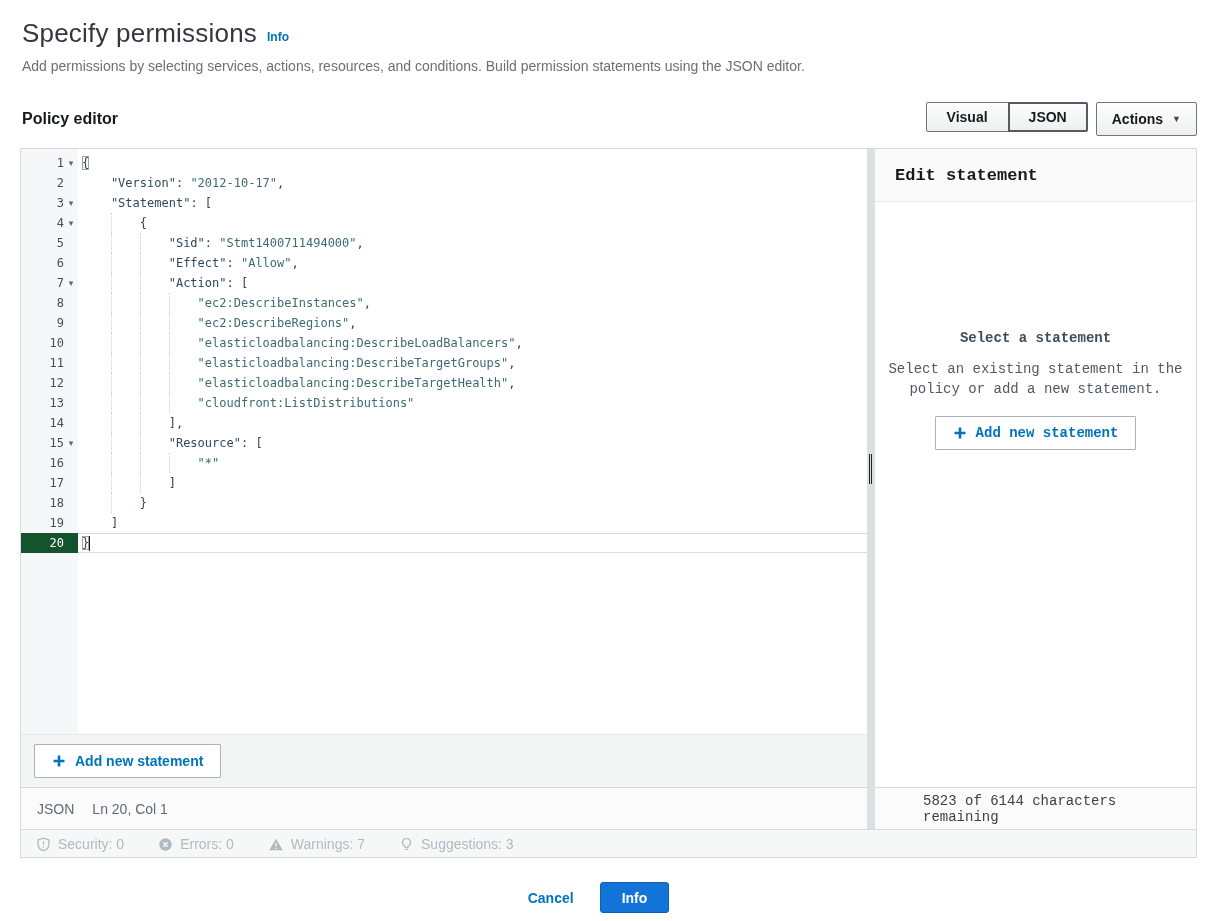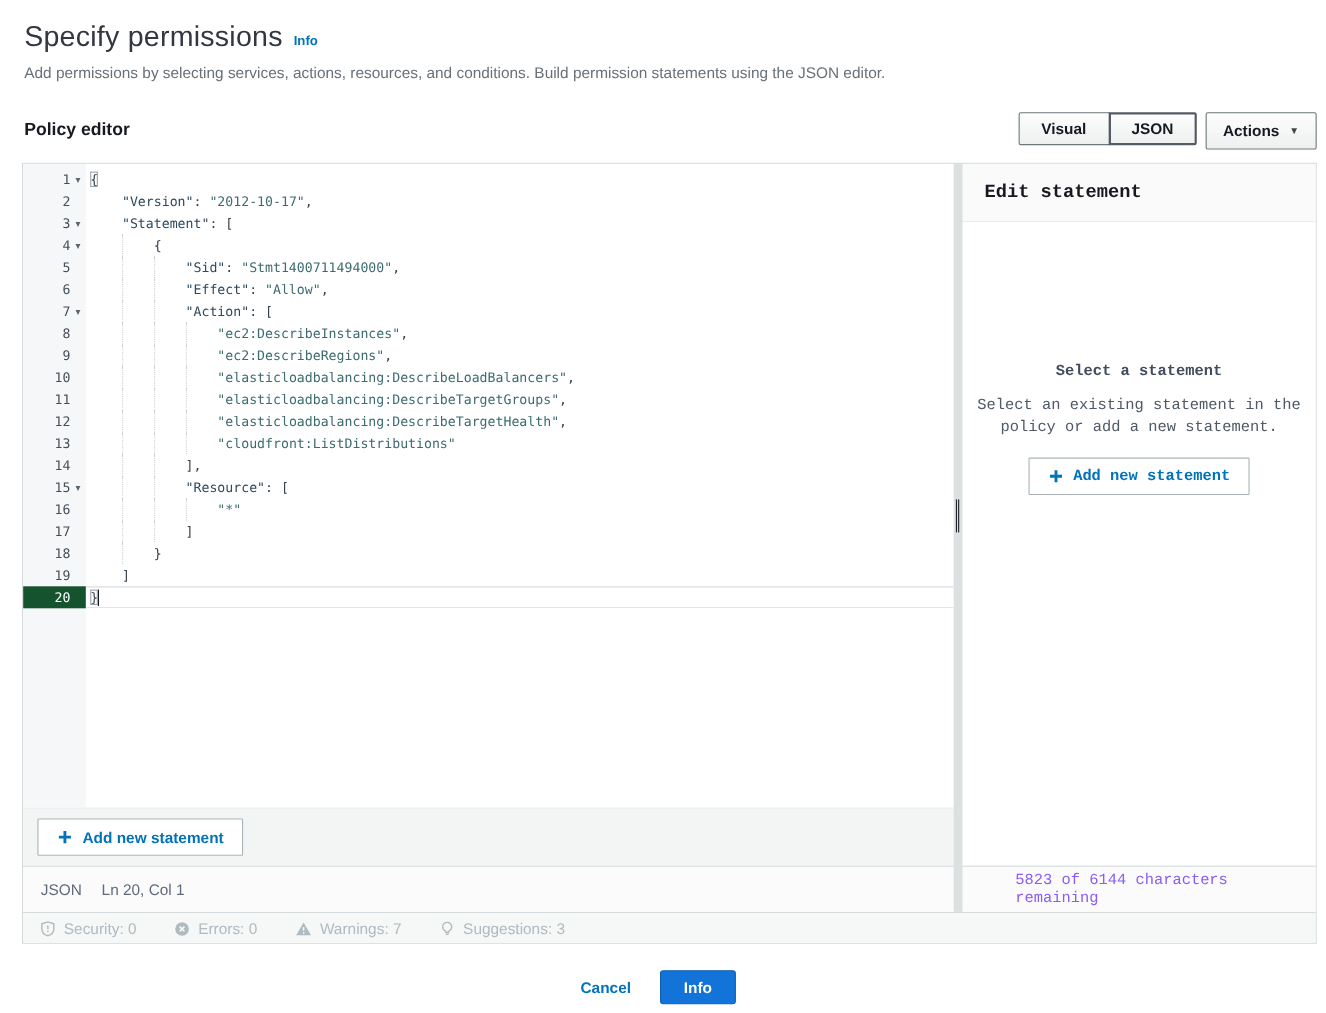--- a/index.html
+++ b/index.html
@@ -67,21 +67,21 @@
   .plus-icon { display:inline-flex; color:#0073bb; }
   .status-left { height:42px; background:#fbfbfb; border-top:1px solid #d5dbdb; display:flex; align-items:center; padding-left:16px; font-size:14px; color:#5f6b7a; }
   .status-left .mode { margin-right:18px; }
 
   
   .panel-header { height:53px; background:#fafafa; border-bottom:1px solid #e9ebed; display:flex; align-items:center; padding-left:20px; font-size:17px; font-weight:700; color:#16191f; }
   .panel-body { height:585px; background:#fff; text-align:center; padding-top:128px; }
   .empty-title { font-size:14px; font-weight:700; color:#414d5c; margin-bottom:13px; }
   .empty-desc { width:312px; margin:0 auto; font-size:14px; line-height:20px; color:#4f5a66; }
   .panel-body .add-btn { margin:17px auto 0; }
-  .status-right { height:42px; background:#fbfbfb; border-top:1px solid #d5dbdb; display:flex; align-items:center; justify-content:flex-end; padding-right:12px; font-size:14px; color:#8b5cf6;padding-left:48px; }
+  .status-right { height:42px; background:#fbfbfb; border-top:1px solid #d5dbdb; display:flex; align-items:center; justify-content:flex-end; padding-right:12px; font-size:14px; color:#404040;padding-left:48px; }
 
   
   .validation-bar { height:28px; background:#f6f7f7; border-top:1px solid #d5dbdb; display:flex; align-items:center; gap:34px; padding-left:15px; color:#b0bac1; font-size:14px; }
   .v-item { display:flex; align-items:flex-end; gap:7px; }
   .v-item svg { display:block; }
 
   
   .page-footer { display:flex; align-items:center; justify-content:center; gap:26px; padding:24px 8px 0 0; }
   .cancel-link { font-size:14px; font-weight:700; color:#0073bb; text-decoration:none; cursor:pointer; }
   .next-btn { background:#1273d8; border:1px solid #0e5fb3; border-radius:3px; color:#fff; font-family:inherit; font-size:14px; font-weight:700; height:31px; padding:0 21px; cursor:pointer; }

